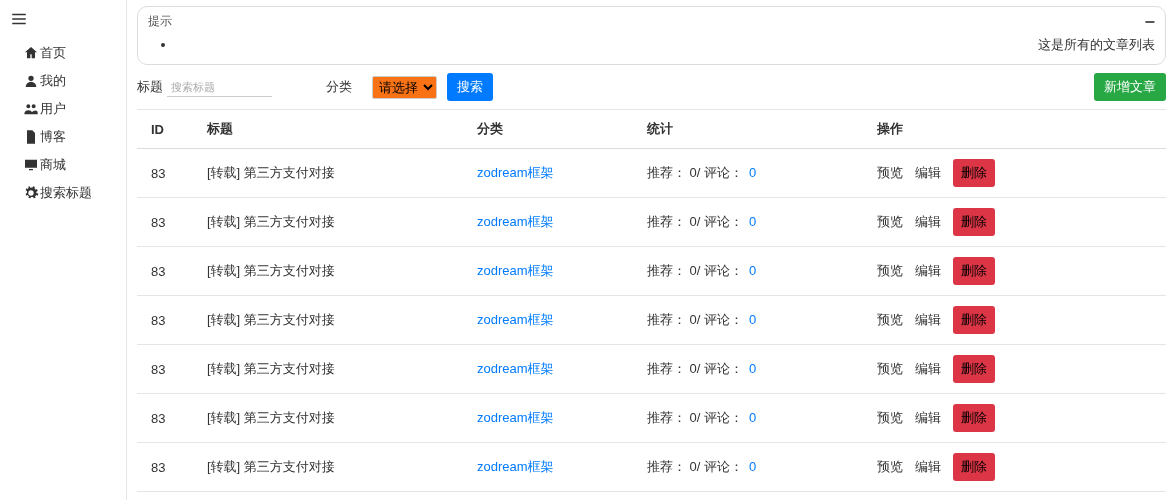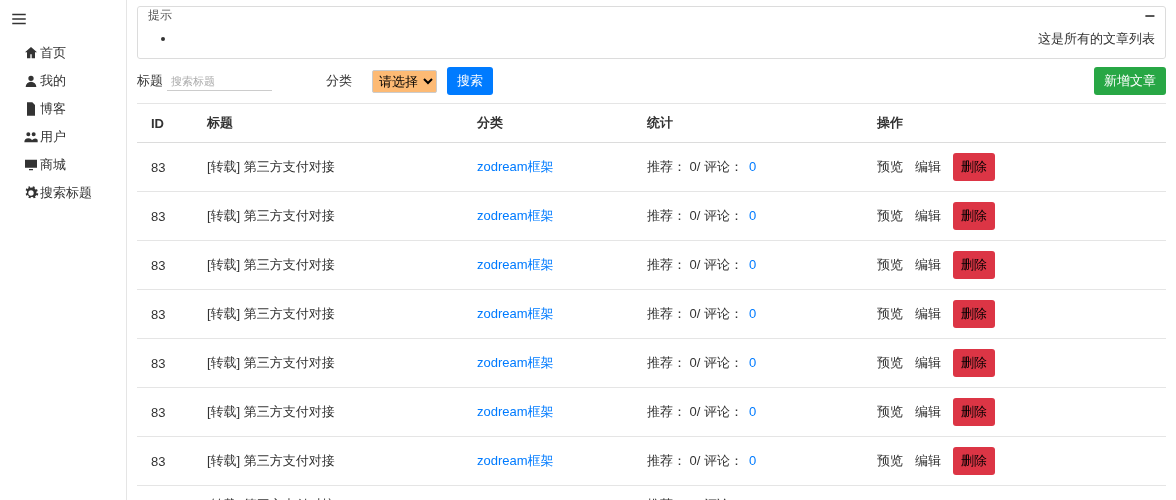--- a/index.html
+++ b/index.html
@@ -27,22 +27,22 @@
       cursor: pointer;
     }
     .nav-item .ico { width: 18px; text-align: center; }
     .nav-item .ico svg { width: 16px; height: 16px; fill: #333; vertical-align: middle; }
 
     
     .main { flex: 1; padding: 6px 10px 10px; overflow-y: auto; }
 
     .alert-box {
       border: 1px solid #dcdcdc;
-      border-radius: 3px;
-      padding: 0 10px 10px;
+      border-radius: 10px;
+      padding: 6px 10px 10px;
       margin-bottom: 8px;
       position: relative;
     }
     .alert-head {
       display: flex;
       justify-content: space-between;
       align-items: center;
       font-size: 12px;
       color: #555;
     }
@@ -59,21 +59,21 @@
       border: none;
       border-bottom: 1px solid #ccc;
       width: 105px;
     }
     .txt-input::placeholder { color: #aaa; }
     .sel-input {
       font-size: 13px;
       padding: 2px 2px;
       border: 1px solid #ccc;
       border-radius: 2px;
-      background: #fdba74;
+      background: #f97316;
       margin-left: 16px;
     }
     .btn { font-size: 13px; padding: 5px 10px; border-radius: 3px; border: none; cursor: pointer; }
     .btn-primary { background: #007bff; color: #ffffff; margin-left: 6px; }
     .btn-success { background: #28a745; color: #fff; }
     .btn-danger { background: #dc3545; color: #000000; padding: 5px 8px; }
     .filter-spacer { flex: 1; }
 
     
     .tbl { width: 100%; border-collapse: collapse; margin-top: 8px; }
@@ -111,29 +111,29 @@
           <span>首页</span>
         </div>
         <div class="nav-item">
           <span class="ico"><svg viewBox="0 0 24 24">
               <path d="M12 12a4 4 0 100-8 4 4 0 000 8zm-8 9a8 8 0 0116 0z"></path>
             </svg></span>
           <span>我的</span>
         </div>
         <div class="nav-item">
           <span class="ico"><svg viewBox="0 0 24 24">
+              <path d="M8 11a3 3 0 100-6 3 3 0 000 6zm8 0a3 3 0 100-6 3 3 0 000 6zM2 20a6 6 0 0112 0zm10 0a6 6 0 0110-4v4z"></path>
+            </svg></span>
+          <span>用户</span>
+        </div>
+        <div class="nav-item">
+          <span class="ico"><svg viewBox="0 0 24 24">
               <path d="M6 2h8l4 4v16H6zM8 8h8v1H8zm0 3h8v1H8zm0 3h8v1H8z"></path>
             </svg></span>
           <span>博客</span>
-        </div>
-        <div class="nav-item">
-          <span class="ico"><svg viewBox="0 0 24 24">
-              <path d="M8 11a3 3 0 100-6 3 3 0 000 6zm8 0a3 3 0 100-6 3 3 0 000 6zM2 20a6 6 0 0112 0zm10 0a6 6 0 0110-4v4z"></path>
-            </svg></span>
-          <span>用户</span>
         </div>
         <div class="nav-item">
           <span class="ico"><svg viewBox="0 0 24 24">
               <path d="M3 4h18v12H3zm6 14h6v2H9z"></path>
             </svg></span>
           <span>商城</span>
         </div>
         <div class="nav-item">
           <span class="ico"><svg viewBox="0 0 24 24">
               <path d="M12 8a4 4 0 100 8 4 4 0 000-8zm9 4l2 1-1 3-2-1a8 8 0 01-2 2l1 2-3 1-1-2a8 8 0 01-3 0l-1 2-3-1 1-2a8 8 0 01-2-2l-2 1-1-3 2-1a8 8 0 010-3l-2-1 1-3 2 1a8 8 0 012-2L7 3l3-1 1 2a8 8 0 013 0l1-2 3 1-1 2a8 8 0 012 2l2-1 1 3-2 1a8 8 0 010 3z"></path>

